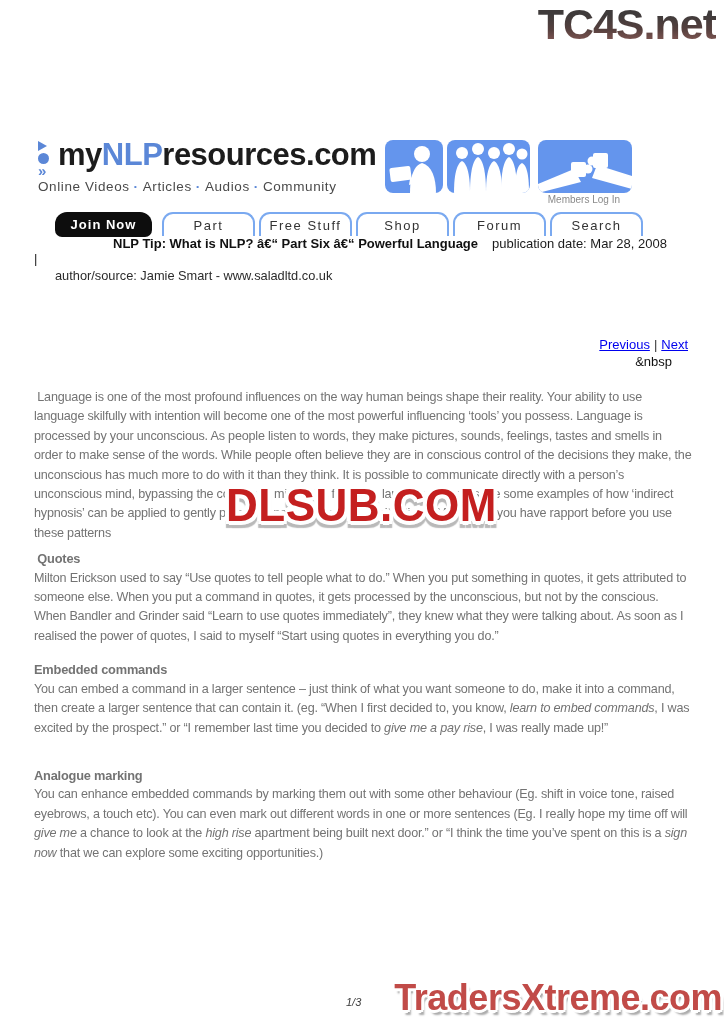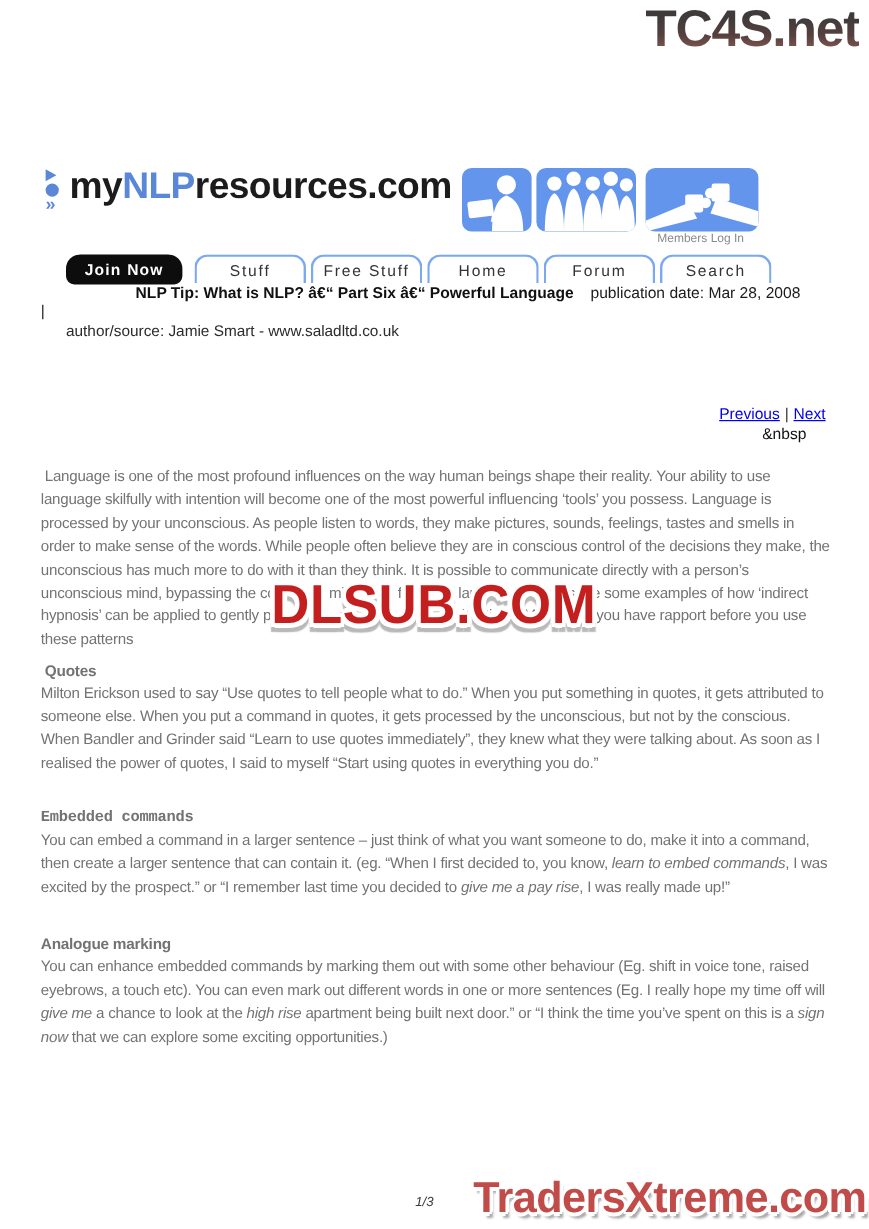--- a/index.html
+++ b/index.html
@@ -60,21 +60,21 @@
   .nbspline{margin-top:2px;padding-right:16px;color:#111;}
 
   
   .content{position:absolute;top:388px;left:34px;width:658px;font-size:12.6px;
            letter-spacing:-0.2px;line-height:19.4px;color:#737373;}
   .content p{margin:0;white-space:pre-wrap;}
   .content em{font-style:italic;}
   .sec-head{font-weight:bold;font-size:12.8px;white-space:pre-wrap;}
   .h-quotes{margin-top:6px;}
   .p-quotes{margin-top:18px;}
-  .h-embed{margin-top:25px;font-family:Liberation Mono, monospace;}
+  .h-embed{margin-top:14px;}
   .p-embed{margin-top:21px;}
   .h-analog{margin-top:28px;}
   .p-analog{margin-top:21px;}
 
   
   .dlsub{position:absolute;top:480px;left:226px;font-size:44px;font-weight:900;
          letter-spacing:0.5px;color:#c41f1f;transform:scaleY(1.04);
          text-shadow:-3px -3px 0 #fff,3px -3px 0 #fff,-3px 3px 0 #fff,3px 3px 0 #fff,
                      -4px 0 0 #fff,4px 0 0 #fff,0 -4px 0 #fff,0 4px 0 #fff,
                      3px 7px 1px #b9b9b9,-3px 7px 1px #b9b9b9;}
@@ -96,20 +96,21 @@
 
   <div class="brand">
     <div class="brand-row">
       <div class="brand-icon">
         <span class="tri"></span>
         <span class="dotmark"></span>
         <span class="chev">»</span>
       </div>
       <div class="brand-text"><span>my</span><span class="nlp">NLP</span><span>resources.com</span></div>
     </div>
+    <div class="tagline"><span>Online Videos</span><span class="tdot">·</span><span>Articles</span><span class="tdot">·</span><span>Audios</span><span class="tdot">·</span><span>Community</span></div>
   </div>
 
   <div class="tiles">
     <div class="tile tile1">
       <svg width="58" height="53" viewBox="0 0 58 53">
         <g fill="#ffffff">
           <circle cx="37" cy="14" r="8"></circle>
           <path d="M25 53 C25 32 31 25 37 23 C47 26 51 38 51 53 Z"></path>
           <rect x="5" y="27" width="21" height="14" rx="2" transform="rotate(-7 15 34)"></rect>
           <path d="M25 39 C29 34 34 36 31 43 L24 45 Z"></path>
@@ -142,23 +143,23 @@
           <rect x="55" y="13" width="15" height="15" rx="2"></rect>
           <circle cx="54" cy="21" r="4.5"></circle>
         </g>
       </svg>
     </div>
   </div>
   <div class="members">Members Log In</div>
 
   <div class="nav">
     <div class="tab join">Join Now</div>
-    <div class="tab">Stuff</div>
+    <div class="tab">Part</div>
     <div class="tab">Free Stuff</div>
-    <div class="tab">Home</div>
+    <div class="tab">Shop</div>
     <div class="tab">Forum</div>
     <div class="tab">Search</div>
   </div>
 
   <div class="title-line"><span class="title-bold">NLP Tip: What is NLP? â€“ Part Six â€“ Powerful Language</span><span class="pubdate">publication date: Mar 28, 2008</span></div>
   <div class="pipe">|</div>
   <div class="author">author/source: Jamie Smart - www.saladltd.co.uk</div>
 
   <div class="prevnext">
     <div>

